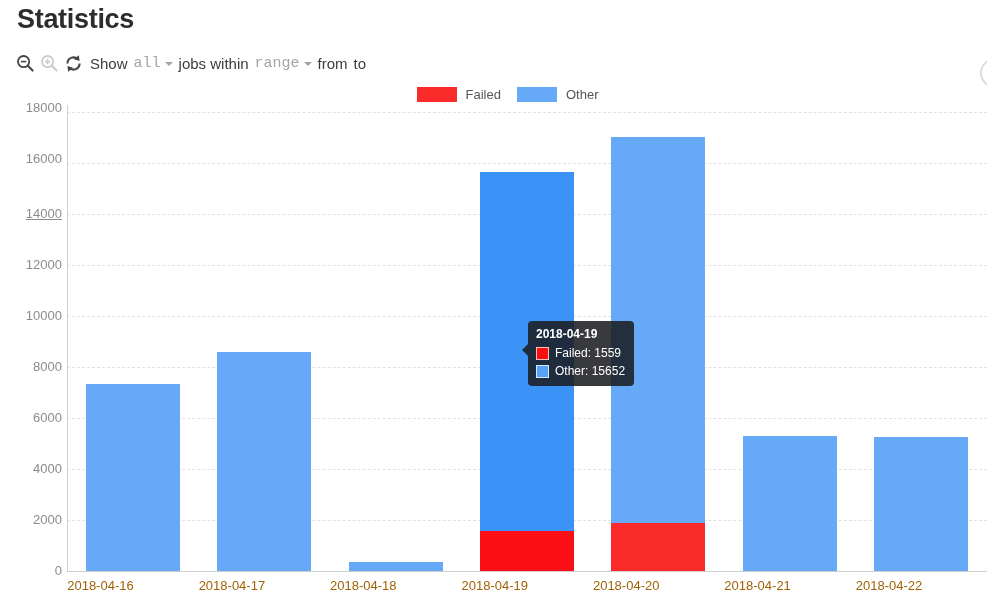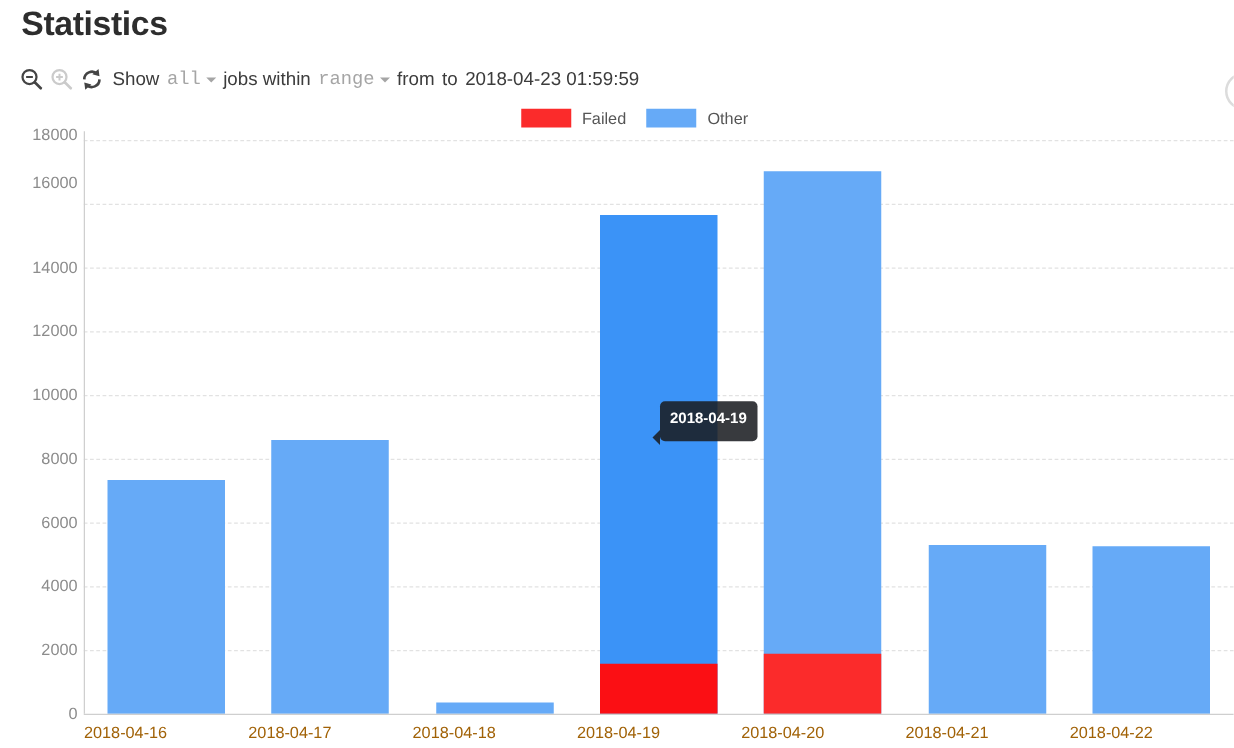--- a/index.html
+++ b/index.html
@@ -98,21 +98,20 @@
       <span class="muted">all</span>
       <span class="caret"></span>
     </span>
   <span class="tb-text">jobs within</span>
   <span class="dropdown">
       <span class="muted">range</span>
       <span class="caret"></span>
     </span>
   <span class="tb-text">from</span>
   <span class="tb-text">to</span>
-  <span class="tb-text">2018-04-23 01:59:59</span>
 </div>
 
 <button class="side-handle"></button>
 
 <div id="chart">
   <div class="legend" id="legend">
       <div class="legend-item">
         <span class="legend-swatch" style="background: rgb(251, 43, 43);"></span>
         <span class="legend-label">Failed</span>
       </div>
@@ -130,22 +129,22 @@
     <div class="gridline" style="top: 214px;"></div>
     <div class="gridline" style="top: 163px;"></div>
     <div class="gridline" style="top: 112px;"></div>
     <div class="ylabel" style="top: 563px;">0</div>
     <div class="ylabel" style="top: 512px;">2000</div>
     <div class="ylabel" style="top: 461px;">4000</div>
     <div class="ylabel" style="top: 410px;">6000</div>
     <div class="ylabel" style="top: 359px;">8000</div>
     <div class="ylabel" style="top: 308px;">10000</div>
     <div class="ylabel" style="top: 257px;">12000</div>
-    <div class="ylabel" style="top: 206px;">14000</div>
-    <div class="ylabel" style="top: 138px;">16000</div>
+    <div class="ylabel" style="top: 206px; text-decoration: underline;">14000</div>
+    <div class="ylabel" style="top: 151px;">16000</div>
     <div class="ylabel" style="top: 100px;">18000</div>
     <div class="bar" style="left: 85.7143px; top: 384.085px; width: 94px; height: 186.915px; background: rgb(102, 170, 247);"></div>
     <div class="xlabel" style="left: 67.2143px;">2018-04-16</div>
     <div class="bar" style="left: 217.143px; top: 352.21px; width: 94px; height: 218.79px; background: rgb(102, 170, 247);"></div>
     <div class="xlabel" style="left: 198.643px;">2018-04-17</div>
     <div class="bar" style="left: 348.571px; top: 562.075px; width: 94px; height: 8.925px; background: rgb(102, 170, 247);"></div>
     <div class="xlabel" style="left: 330.071px;">2018-04-18</div>
     <div class="bar" style="left: 480px; top: 171.874px; width: 94px; height: 399.126px; background: rgb(59, 147, 247);"></div>
     <div class="bar" style="left: 480px; top: 531.245px; width: 94px; height: 39.7545px; background: rgb(251, 15, 20);"></div>
     <div class="xlabel" style="left: 461.5px;">2018-04-19</div>
@@ -155,13 +154,23 @@
     <div class="bar" style="left: 742.857px; top: 436.105px; width: 94px; height: 134.895px; background: rgb(102, 170, 247);"></div>
     <div class="xlabel" style="left: 724.357px;">2018-04-21</div>
     <div class="bar" style="left: 874.286px; top: 437.125px; width: 94px; height: 133.875px; background: rgb(102, 170, 247);"></div>
     <div class="xlabel" style="left: 855.786px;">2018-04-22</div>
     <div class="axis" style="left: 67px; top: 105px; width: 1px; height: 466px;"></div>
     <div class="axis" style="left: 67px; top: 571px; width: 920px; height: 1px;"></div>
   </div>
 
 <div class="tooltip">
   <div class="tt-title">2018-04-19</div>
+  <div id="tooltip-rows">
+      <div class="tt-row">
+        <span class="tt-swatch" style="background: rgb(250, 15, 15);"></span>
+        <span>Failed: 1559</span>
+      </div>
+      <div class="tt-row">
+        <span class="tt-swatch" style="background: rgb(87, 162, 248);"></span>
+        <span>Other: 15652</span>
+      </div>
+    </div>
 </div>
 
 </body></html>

